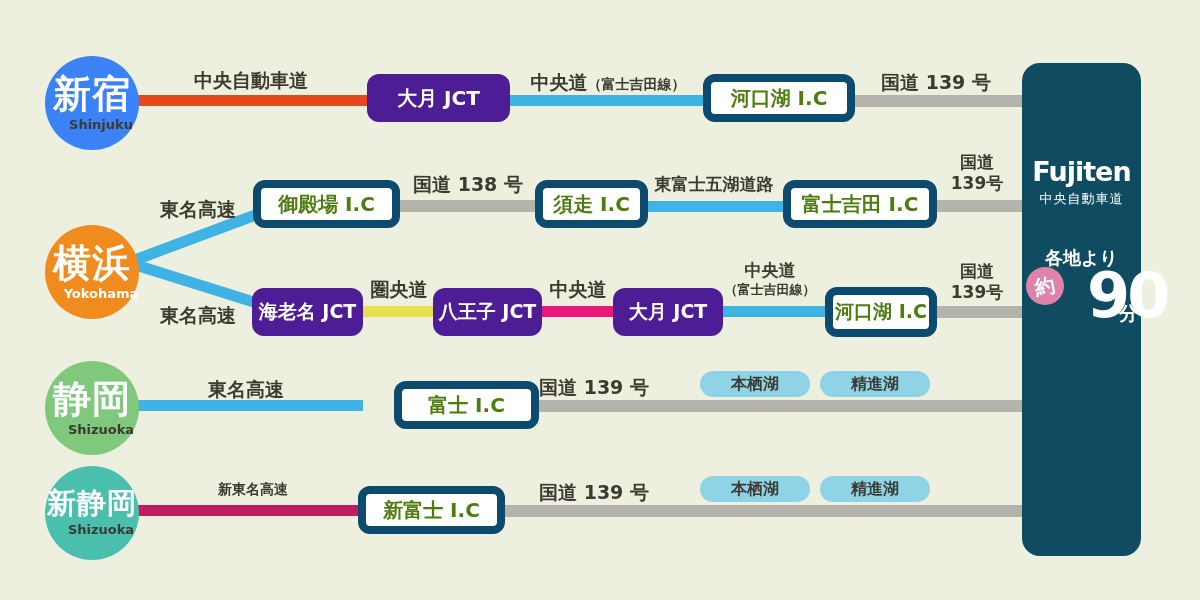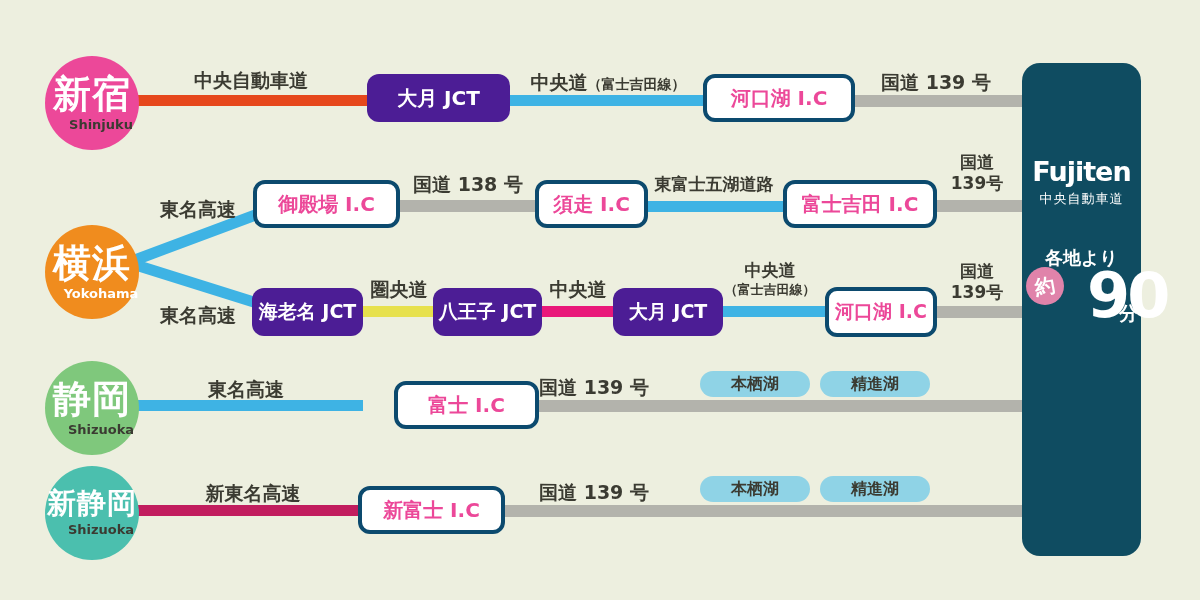--- a/index.html
+++ b/index.html
@@ -12,21 +12,21 @@
   .lbl {
     position:absolute; transform:translateX(-50%);
     font-weight:bold; color:#3b3b32; white-space:nowrap; text-align:center;
   }
   .box {
     position:absolute; border-radius:12px; box-sizing:border-box;
     display:flex; align-items:center; justify-content:center;
     font-weight:bold; white-space:nowrap;
   }
   .box.gray { background:#4c1d95; color:#ffffff; }
-  .box.white { background:#ffffff; border:4px solid #0c4a6e; color:#ec4899; }
+  .box.white { background:#ffffff; border:8px solid #0c4a6e; color:#4d7c0f; }
   .lake {
     position:absolute; background:#8fd3e6; border-radius:13px;
     display:flex; align-items:center; justify-content:center;
     font-weight:bold; color:#3b3b32; font-size:16px;
   }
   .circle {
     position:absolute; width:94px; height:94px; border-radius:50%;
     display:flex; flex-direction:column; align-items:center; justify-content:center;
   }
   .circle .kanji { color:#fff; font-size:38px; font-weight:bold; line-height:1; letter-spacing:1px; }
@@ -49,21 +49,21 @@
 
   <div class="lbl" style="left:251px; top:68px; font-size:19px;">中央自動車道</div>
   <div class="lbl" style="left:608px; top:70px; font-size:19px;">
     <span>中央道</span><span style="font-size:14px;">（富士吉田線）</span>
   </div>
   <div class="lbl" style="left:936px; top:70px; font-size:19px;">国道 139 号</div>
 
   <div class="box gray" style="left:367px; top:74px; width:143px; height:48px; font-size:20px;">大月 JCT</div>
   <div class="box white" style="left:703px; top:74px; width:152px; height:48px; font-size:20px;">河口湖 I.C</div>
 
-  <div class="circle" style="left:45px; top:56px; background:#ec4899;">
+  <div class="circle" style="left:45px; top:56px; background:#3b82f6;">
     <div class="kanji">新宿</div>
     <div class="romaji">Shinjuku</div>
   </div>
 
   <div class="diag" style="left:131px; top:256px; width:140px; transform:rotate(-20.5deg);"></div>
   <div class="diag" style="left:131px; top:258px; width:137px; transform:rotate(17.4deg);"></div>
 
   <div class="line" style="left:395px; top:200px; width:145px; height:12px; background:#b3b3ac;"></div>
   <div class="line" style="left:643px; top:201px; width:145px; height:11px; background:#3eb3e4;"></div>
   <div class="line" style="left:932px; top:200px; width:90px; height:12px; background:#b3b3ac;"></div>
@@ -119,21 +119,21 @@
   <div class="lake" style="left:820px; top:371px; width:110px; height:26px;">精進湖</div>
 
   <div class="circle" style="left:45px; top:361px; background:#7fc87c;">
     <div class="kanji">静岡</div>
     <div class="romaji">Shizuoka</div>
   </div>
 
   <div class="line" style="left:128px; top:505px; width:235px; height:11px; background:#c11d5e;"></div>
   <div class="line" style="left:500px; top:505px; width:522px; height:12px; background:#b3b3ac;"></div>
 
-  <div class="lbl" style="left:253px; top:481px; font-size:19px;">新東名高速</div>
+  <div class="lbl" style="left:253px; top:481px; font-size:14px;">新東名高速</div>
   <div class="lbl" style="left:594px; top:480px; font-size:19px;">国道 139 号</div>
 
   <div class="box white" style="left:358px; top:486px; width:147px; height:48px; font-size:20px;">新富士 I.C</div>
 
   <div class="lake" style="left:700px; top:476px; width:110px; height:26px;">本栖湖</div>
   <div class="lake" style="left:820px; top:476px; width:110px; height:26px;">精進湖</div>
 
   <div class="circle" style="left:45px; top:466px; background:#4bbfae;">
     <div class="kanji" style="font-size:29px;">新静岡</div>
     <div class="romaji">Shizuoka</div>

